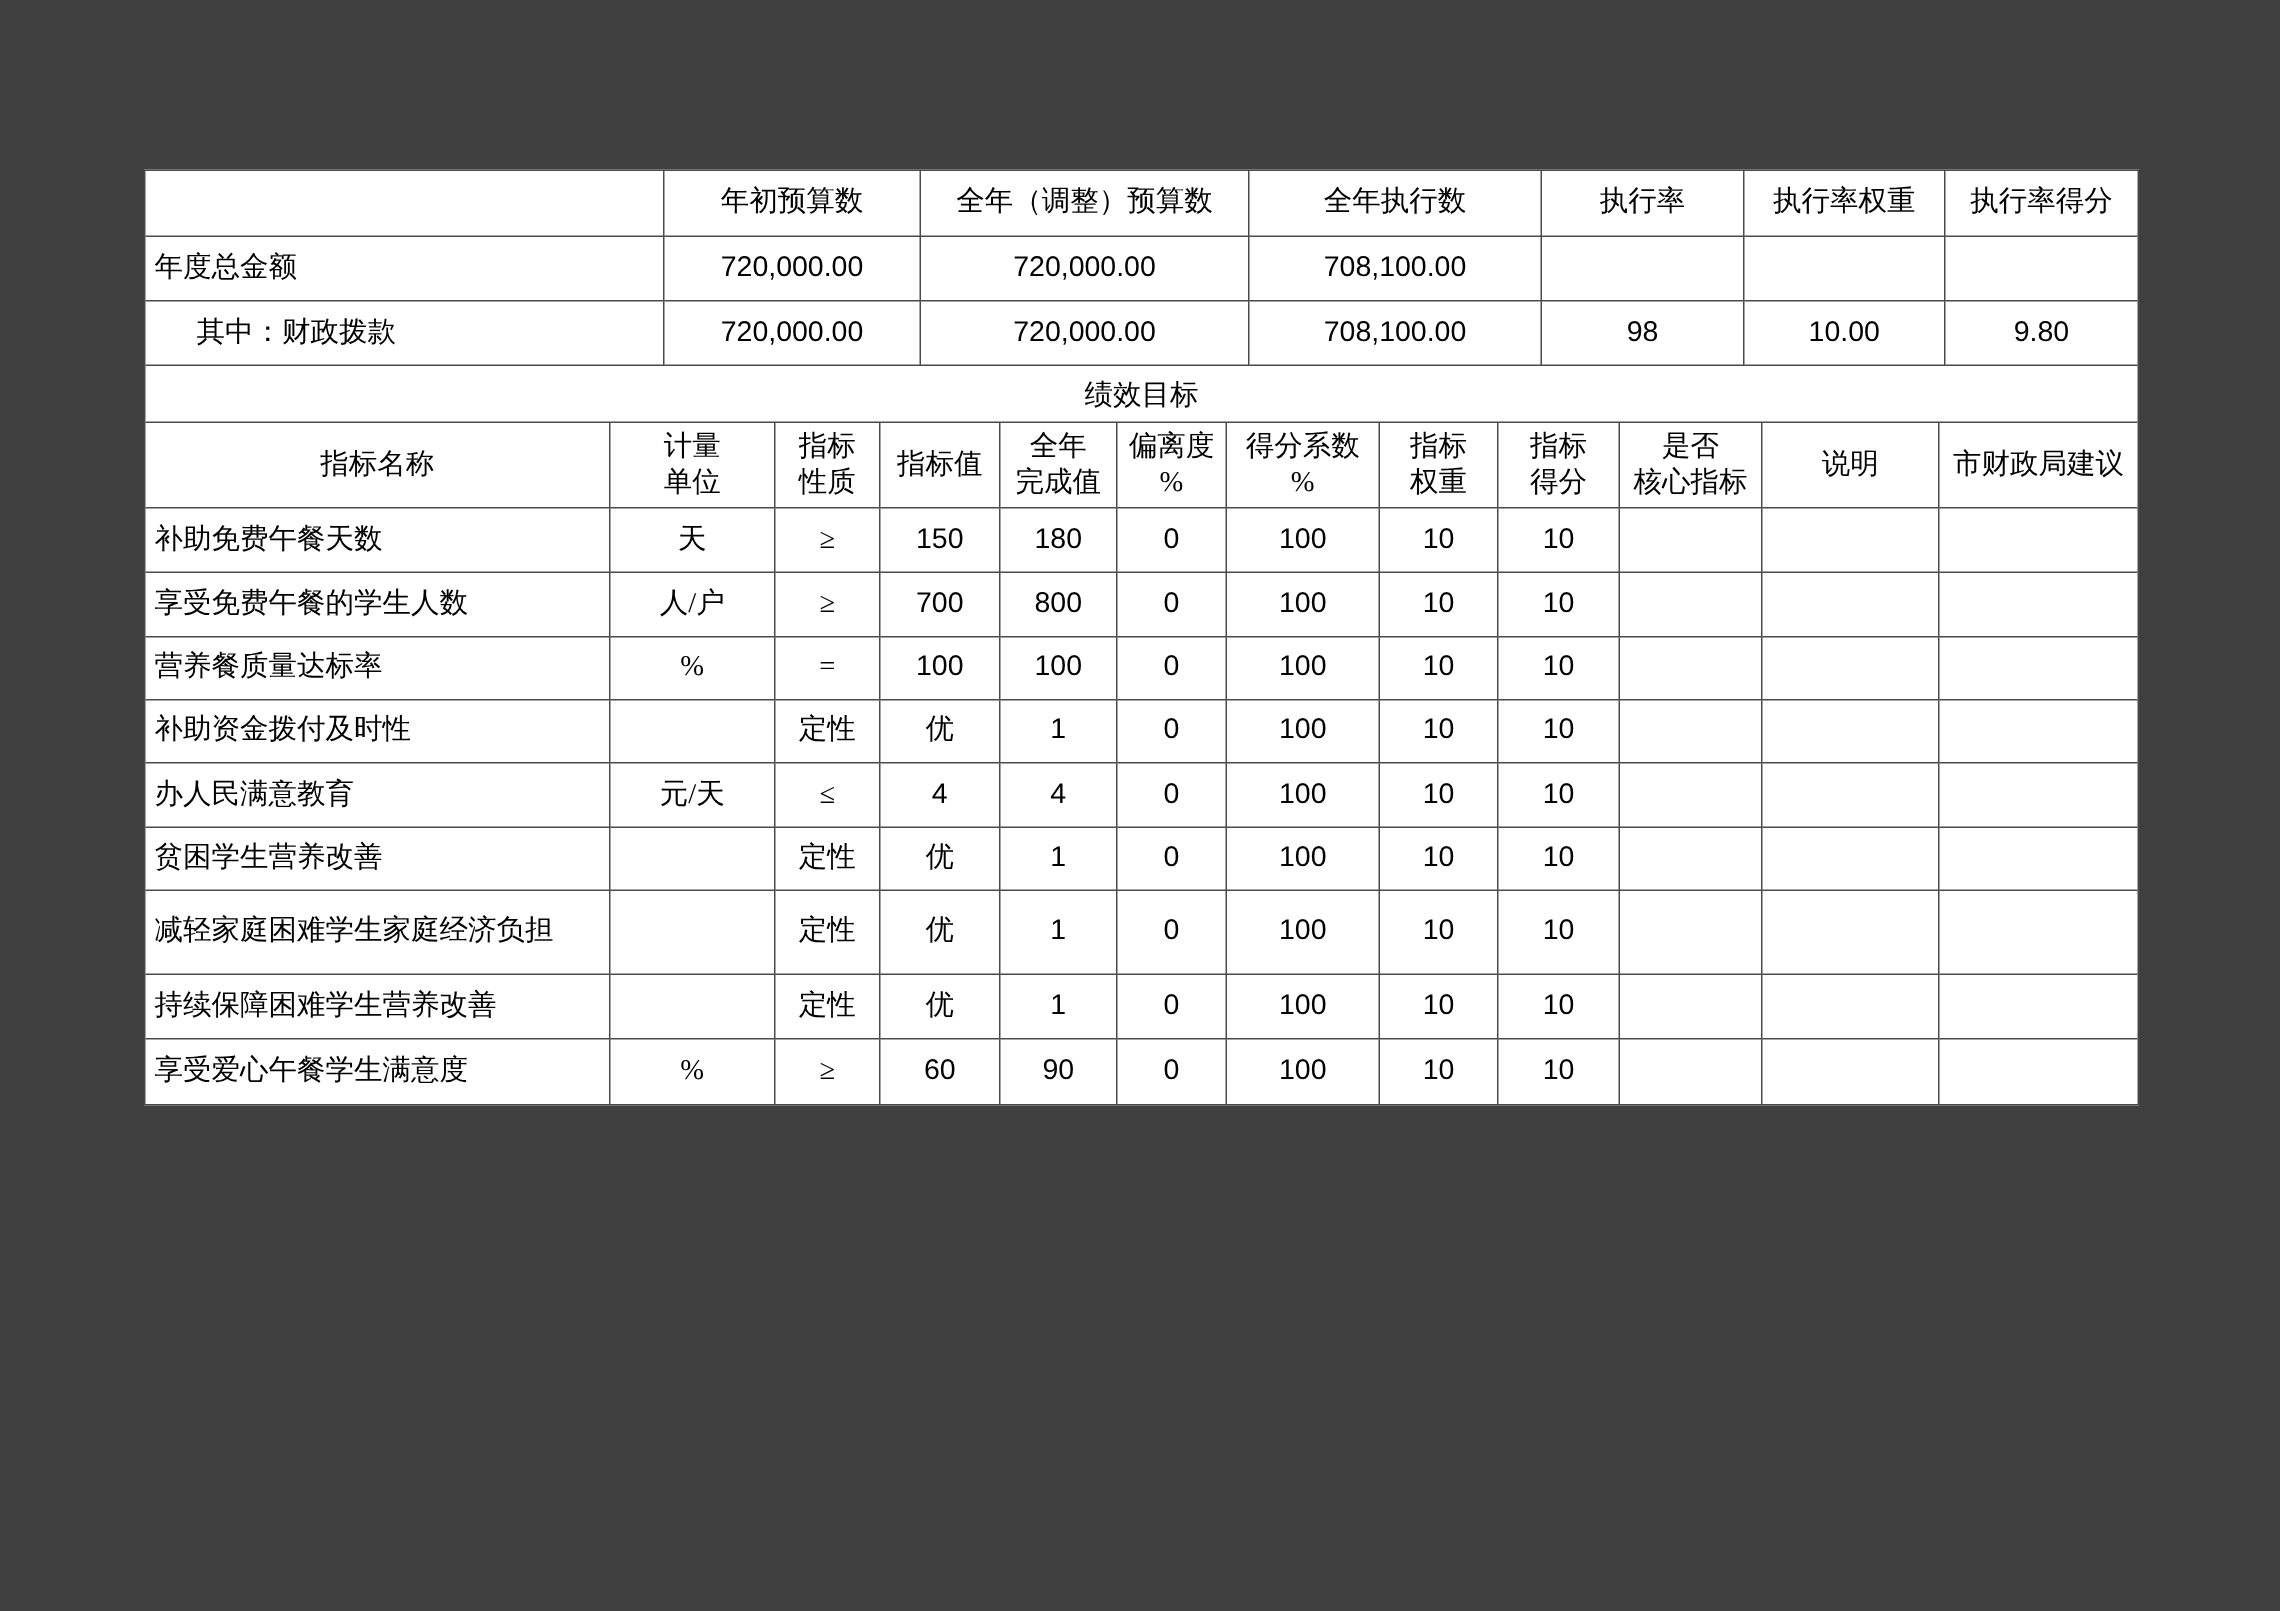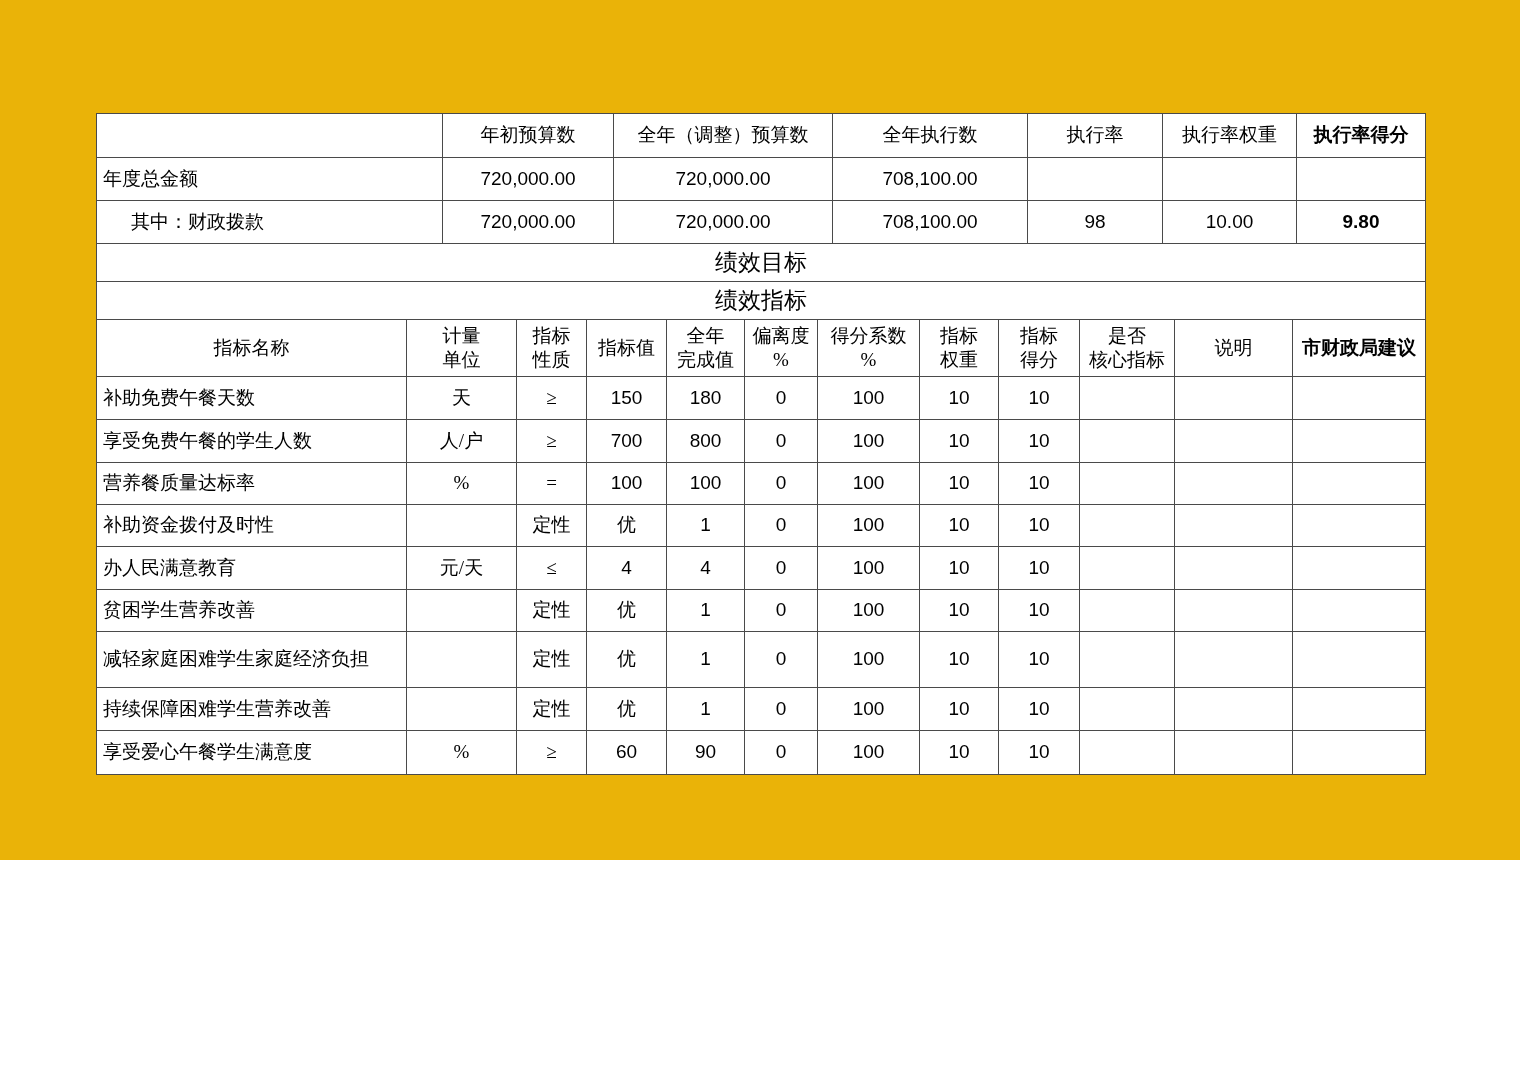--- a/index.html
+++ b/index.html
@@ -1,36 +1,36 @@
 <!DOCTYPE html>
 <html><head>
 <meta charset="utf-8">
 <style>
   html,body{margin:0;padding:0;background:#ffffff;}
   body{width:1520px;height:1074px;font-family:"Liberation Serif",serif;color:#000;}
-  .page{position:relative;width:1520px;height:860px;background:#eab308;overflow:hidden;}
+  .page{position:relative;width:1520px;height:1074px;background:#404040;overflow:hidden;}
   .doc-table{position:absolute;left:96px;top:113px;width:1328px;border:1px solid #4a4a4a;background:#fff;}
   .grid{display:grid;}
   .trow{display:contents;}
   .cell{
     border-right:1px solid #4a4a4a;
     border-bottom:1px solid #4a4a4a;
     box-sizing:border-box;
     display:flex;align-items:center;justify-content:center;
     text-align:center;padding:0 6px;font-size:19px;line-height:1.3;overflow:hidden;
   }
-  .trow .cell:last-child{border-right:none;font-weight:bold;}
+  .trow .cell:last-child{border-right:none;}
   .last .cell{border-bottom:none;}
   .left{justify-content:flex-start;text-align:right;}
   .indent{padding-left:34px;}
   .num{font-family:"Liberation Sans",sans-serif;}
   .pre{white-space:pre-line;line-height:1.25;}
   .banner{
     box-sizing:border-box;height:38px;border-bottom:1px solid #4a4a4a;
-    display:flex;align-items:center;justify-content:center;font-size:23px;
+    display:flex;align-items:center;justify-content:center;font-size:19px;
   }
   .goaltext{align-items:flex-start;padding-top:5px;line-height:1.45;}
   .budget{grid-template-columns:346px 171px 219px 195px 135px 134px 128px;grid-template-rows:44px 43px 43px;}
   .goals{grid-template-columns:443px 442px 443px;grid-template-rows:44px 61px;}
   .inds{grid-template-columns:310px 110px 70px 80px 78px 73px 102px 79px 81px 95px 118px 132px;
         grid-template-rows:57px 43px 43px 42px 42px 43px 42px 56px 43px 43px;}
 </style>
 </head>
 <body>
 
@@ -63,21 +63,20 @@
         <div class="cell num">708,100.00</div>
         <div class="cell num">98</div>
         <div class="cell num">10.00</div>
         <div class="cell num">9.80</div>
       </div>
     </div>
 
     <div class="banner">绩效目标</div>
 
 
-    <div class="banner">绩效指标</div>
 
     <div class="grid inds">
       <div class="trow">
         <div class="cell">指标名称</div>
         <div class="cell pre">计量
 单位</div>
         <div class="cell pre">指标
 性质</div>
         <div class="cell">指标值</div>
         <div class="cell pre">全年

